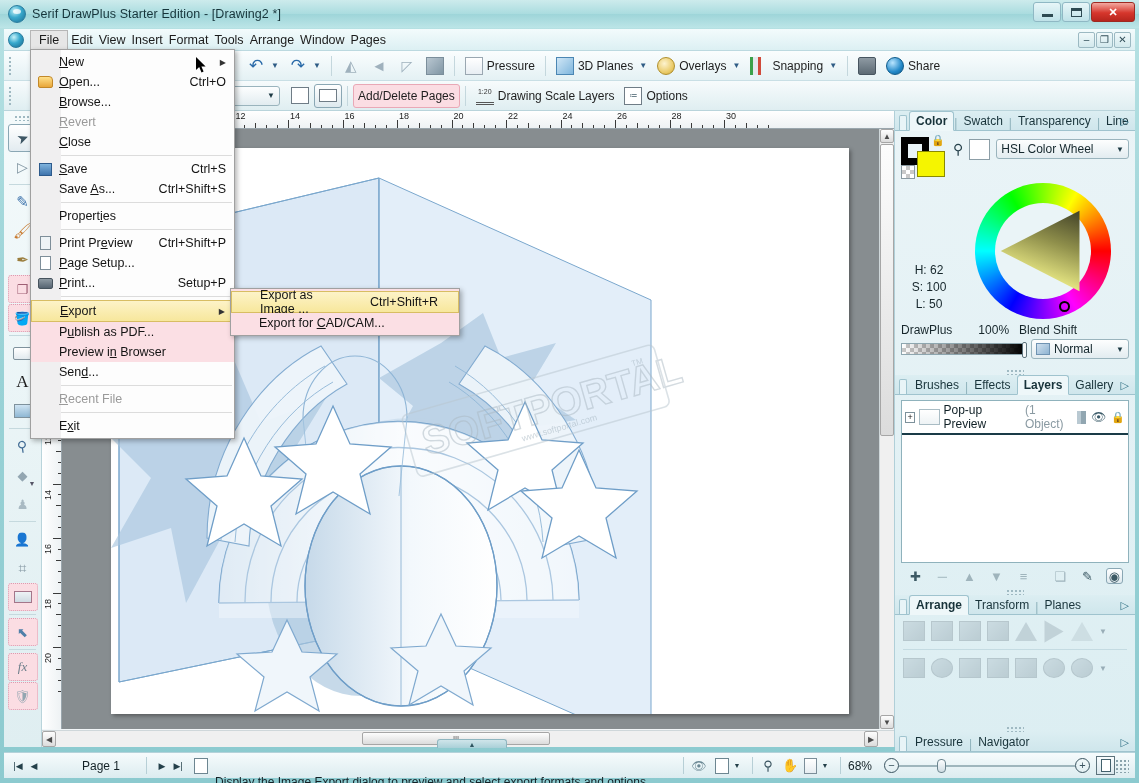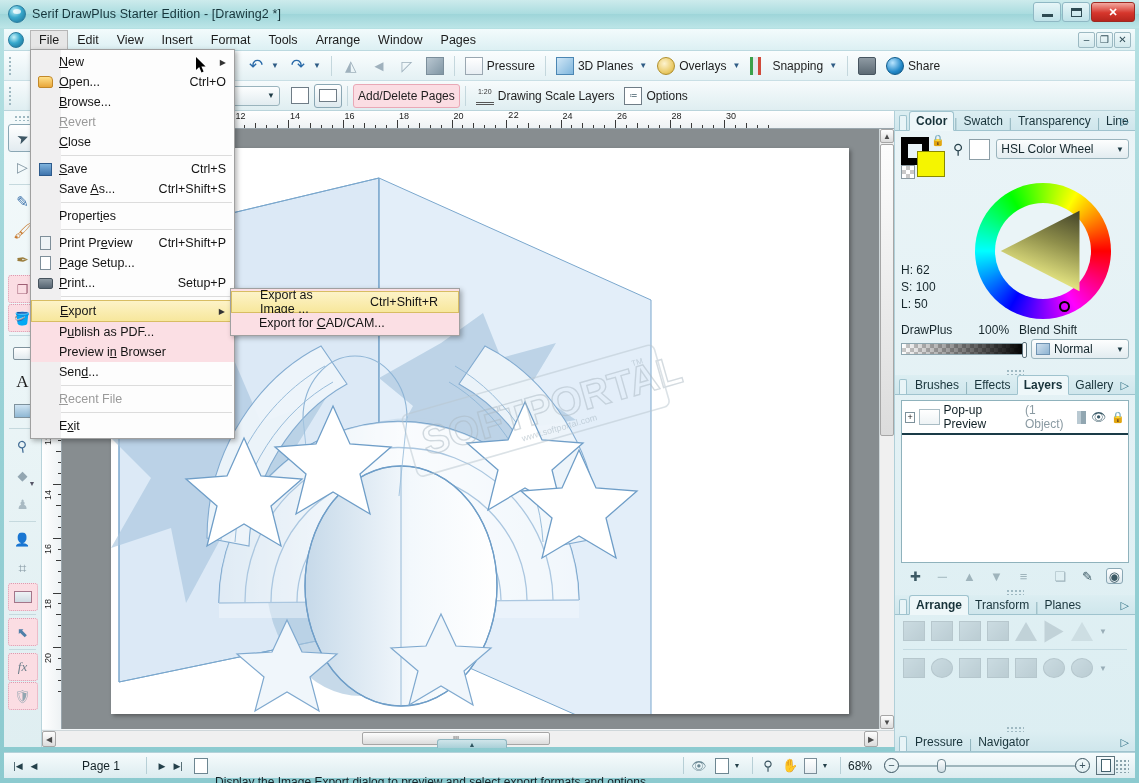--- a/index.html
+++ b/index.html
@@ -54,21 +54,21 @@
     position:absolute; left:4px; top:29px; width:1131px; height:22px;
     display:flex; align-items:center;
     background:linear-gradient(180deg,#f3fbfc,#dcf0f3);
     border-bottom:1px solid #bcd9e0;
   }
   .menubar .app-orb{
     width:16px;height:16px;margin:0 6px 0 4px;border-radius:50%;
     background:radial-gradient(circle at 35% 30%, #c6f2f9 0%, #37a9cd 45%, #17678c 100%);
     border:1px solid #2b7d9e;
   }
-  .menu-item { padding:3px 9px; font-size:12.5px; color:#1b1b1b; }
+  .menu-item { padding:3px 3px; font-size:12.5px; color:#1b1b1b; }
   .menu-item.active { background:#e6e6e6; border:1px solid #b6b6b6; border-bottom:none; padding:2px 8px; }
   .mdi-btns { position:absolute; right:4px; display:flex; gap:1px; }
   .mdi-btn { width:17px;height:16px;border:1px solid #9bb9c2;border-radius:2px;
     background:linear-gradient(180deg,#f0f9fa,#d3e9ed); display:flex;align-items:center;justify-content:center;
     font-size:10px;color:#33505a;}
 
   
   .toolbar1 {
     position:absolute; left:4px; top:51px; width:1131px; height:30px;
     background:linear-gradient(180deg,#fafdfe,#e4f1f4);
@@ -497,21 +497,21 @@
         <div class="rtick" style="left: 356.8px; height: 5px;"></div>
         <div class="rtick" style="left: 367.7px; height: 3px;"></div>
         <div class="rtick" style="left: 378.6px; height: 3px;"></div>
         <div class="rtick" style="left: 389.5px; height: 8px;"></div>
         <div class="rlabel" style="left: 391.5px;">20</div>
         <div class="rtick" style="left: 400.4px; height: 3px;"></div>
         <div class="rtick" style="left: 411.3px; height: 5px;"></div>
         <div class="rtick" style="left: 422.2px; height: 3px;"></div>
         <div class="rtick" style="left: 433.1px; height: 3px;"></div>
         <div class="rtick" style="left: 444px; height: 8px;"></div>
-        <div class="rlabel" style="left: 446px; font-family: Liberation Mono, monospace;">22</div>
+        <div class="rlabel" style="left: 446px;">22</div>
         <div class="rtick" style="left: 454.9px; height: 3px;"></div>
         <div class="rtick" style="left: 465.8px; height: 5px;"></div>
         <div class="rtick" style="left: 476.7px; height: 3px;"></div>
         <div class="rtick" style="left: 487.6px; height: 3px;"></div>
         <div class="rtick" style="left: 498.5px; height: 8px;"></div>
         <div class="rlabel" style="left: 500.5px;">24</div>
         <div class="rtick" style="left: 509.4px; height: 3px;"></div>
         <div class="rtick" style="left: 520.3px; height: 5px;"></div>
         <div class="rtick" style="left: 531.2px; height: 3px;"></div>
         <div class="rtick" style="left: 542.1px; height: 3px;"></div>
@@ -691,21 +691,21 @@
           <div class="sw-none"></div>
         </div>
         <div style="padding-top:4px;font-size:14px;color:#26414b;">⚲</div>
         <div style="width:21px;height:21px;background:#fff;border:1px solid #8c9ea7;margin-top:2px;"></div>
         <div class="combo" style="flex:1;margin-top:2px;">
           <span class="cv">HSL Color Wheel</span>
           <span class="arrow">▼</span>
         </div>
       </div>
 
-      <div style="display:flex;align-items:flex-end;margin-top:2px;">
+      <div style="display:flex;align-items:flex-end;margin-top:2px;text-align:center;">
         <div style="width:56px;padding-bottom:6px;">
           <div class="hsl">H: 62</div>
           <div class="hsl">S: 100</div>
           <div class="hsl">L: 50</div>
         </div>
         <div class="wheel">
           <div class="ring"></div>
           <div class="hole"></div>
           <div class="tri"></div>
           <div class="marker"></div>

